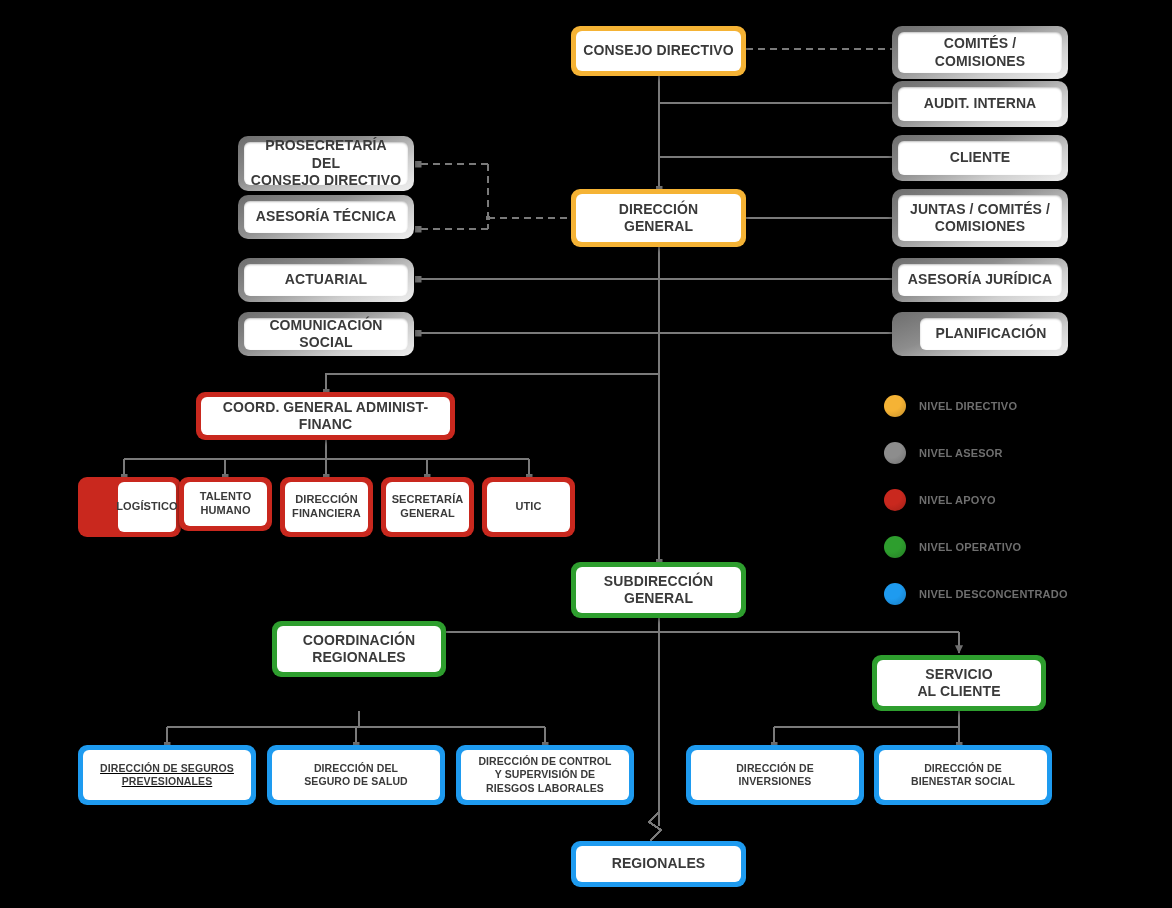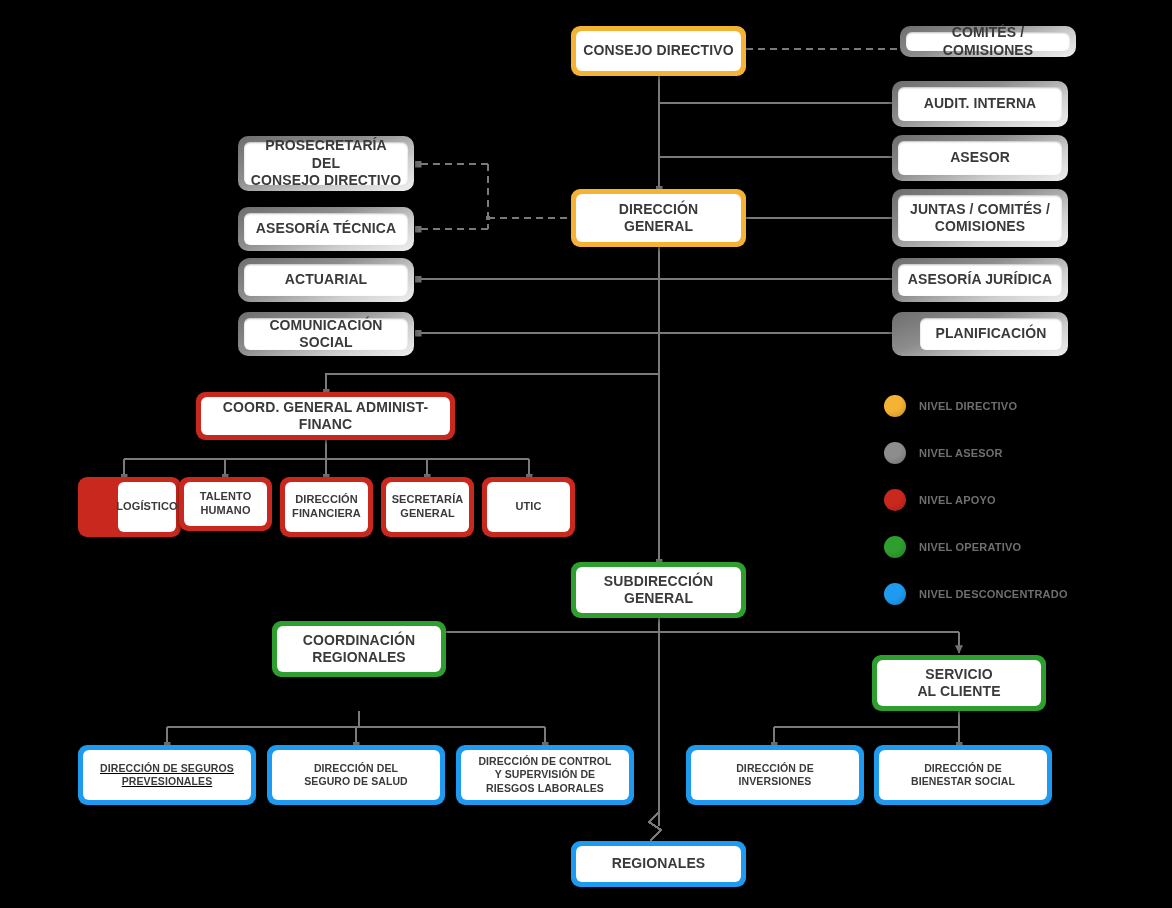--- a/index.html
+++ b/index.html
@@ -168,49 +168,49 @@
   </svg>
 
   <div class="node lv-directivo" style="left:571px;top:26px;width:175px;height:50px;">
     <div class="inner">CONSEJO DIRECTIVO</div>
   </div>
 
   <div class="node lv-directivo" style="left:571px;top:189px;width:175px;height:58px;">
     <div class="inner">DIRECCIÓN<br>GENERAL</div>
   </div>
 
-  <div class="node lv-asesor" style="left:892px;top:26px;width:176px;height:31px;margin-left:8px;">
+  <div class="node lv-asesor" style="left:892px;top:26px;width:176px;height:53px;">
     <div class="inner">COMITÉS / COMISIONES</div>
   </div>
 
   <div class="node lv-asesor" style="left:892px;top:81px;width:176px;height:46px;">
     <div class="inner">AUDIT. INTERNA</div>
   </div>
 
   <div class="node lv-asesor" style="left:892px;top:135px;width:176px;height:46px;">
-    <div class="inner">ASESOR</div>
+    <div class="inner">CLIENTE</div>
   </div>
 
   <div class="node lv-asesor" style="left:892px;top:189px;width:176px;height:58px;">
     <div class="inner">JUNTAS / COMITÉS /<br>COMISIONES</div>
   </div>
 
   <div class="node lv-asesor" style="left:892px;top:258px;width:176px;height:44px;">
     <div class="inner">ASESORÍA JURÍDICA</div>
   </div>
 
   <div class="node lv-asesor" style="left:892px;top:312px;width:176px;height:44px;padding-left:28px;">
     <div class="inner">PLANIFICACIÓN</div>
   </div>
 
   <div class="node lv-asesor" style="left:238px;top:136px;width:176px;height:55px;">
     <div class="inner">PROSECRETARÍA DEL<br>CONSEJO DIRECTIVO</div>
   </div>
 
-  <div class="node lv-asesor" style="left:238px;top:207px;width:176px;height:44px;">
+  <div class="node lv-asesor" style="left:238px;top:195px;width:176px;height:44px;">
     <div class="inner">ASESORÍA TÉCNICA</div>
   </div>
 
   <div class="node lv-asesor" style="left:238px;top:258px;width:176px;height:44px;border-radius:12px;">
     <div class="inner">ACTUARIAL</div>
   </div>
 
   <div class="node lv-asesor" style="left:238px;top:312px;width:176px;height:44px;">
     <div class="inner">COMUNICACIÓN SOCIAL</div>
   </div>

